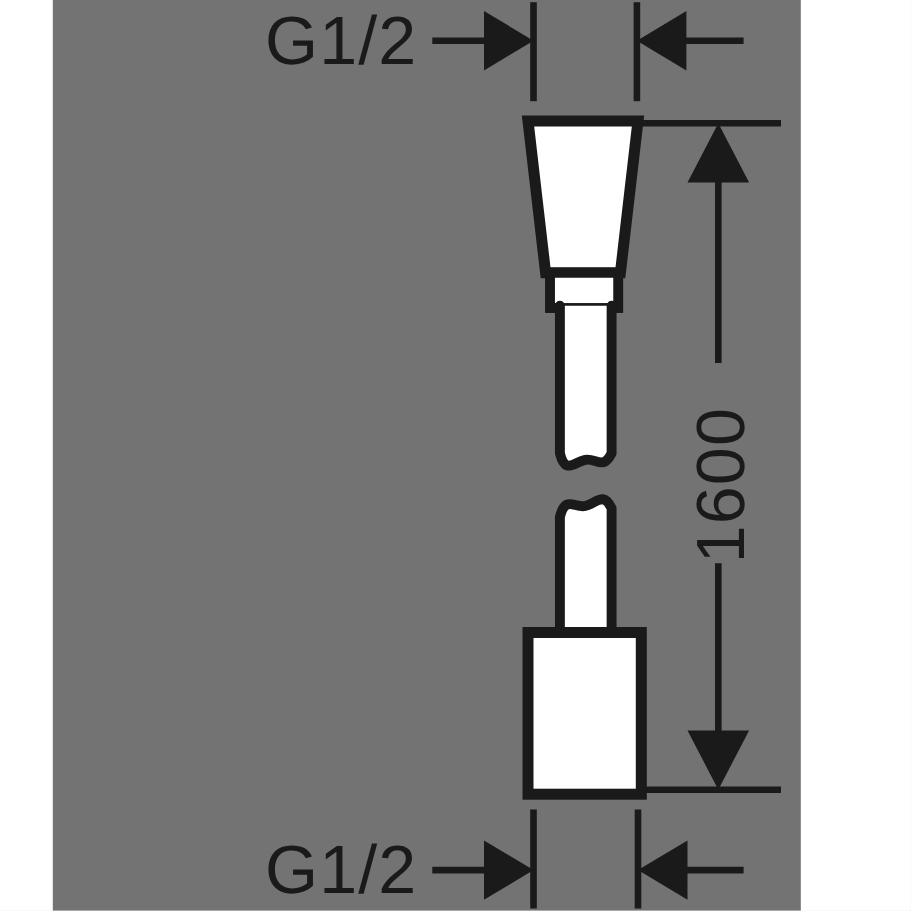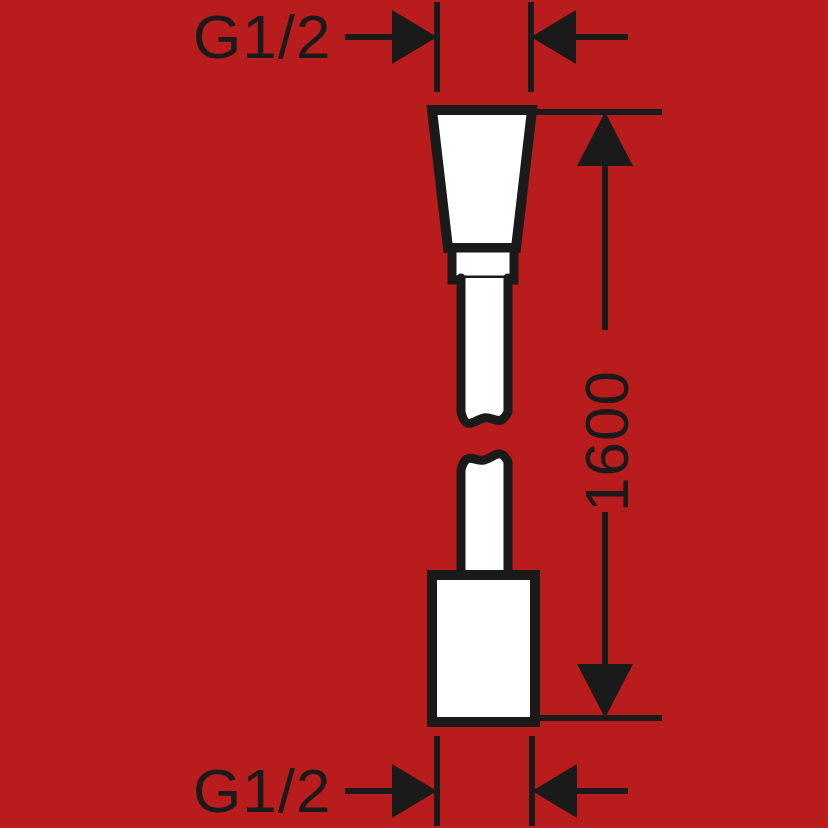--- a/index.html
+++ b/index.html
@@ -5,24 +5,25 @@
   html, body {
     margin: 0;
     padding: 0;
     background: #ffffff;
   }
   body {
     font-family: "Liberation Sans", sans-serif;
   }
   #drawing-root {
     position: relative;
-    width: 828px;
+    width: 680px;
     height: 828px;
-    background: #b91c1c;
+    background: #737373;
     overflow: hidden;
+    margin-left: 48px;
   }
   svg.tech-drawing {
     display: block;
     width: 828px;
     height: 828px;
   }
   .dim-text {
     font-family: "Liberation Sans", sans-serif;
     font-size: 62px;
     fill: #1a1a1a;

